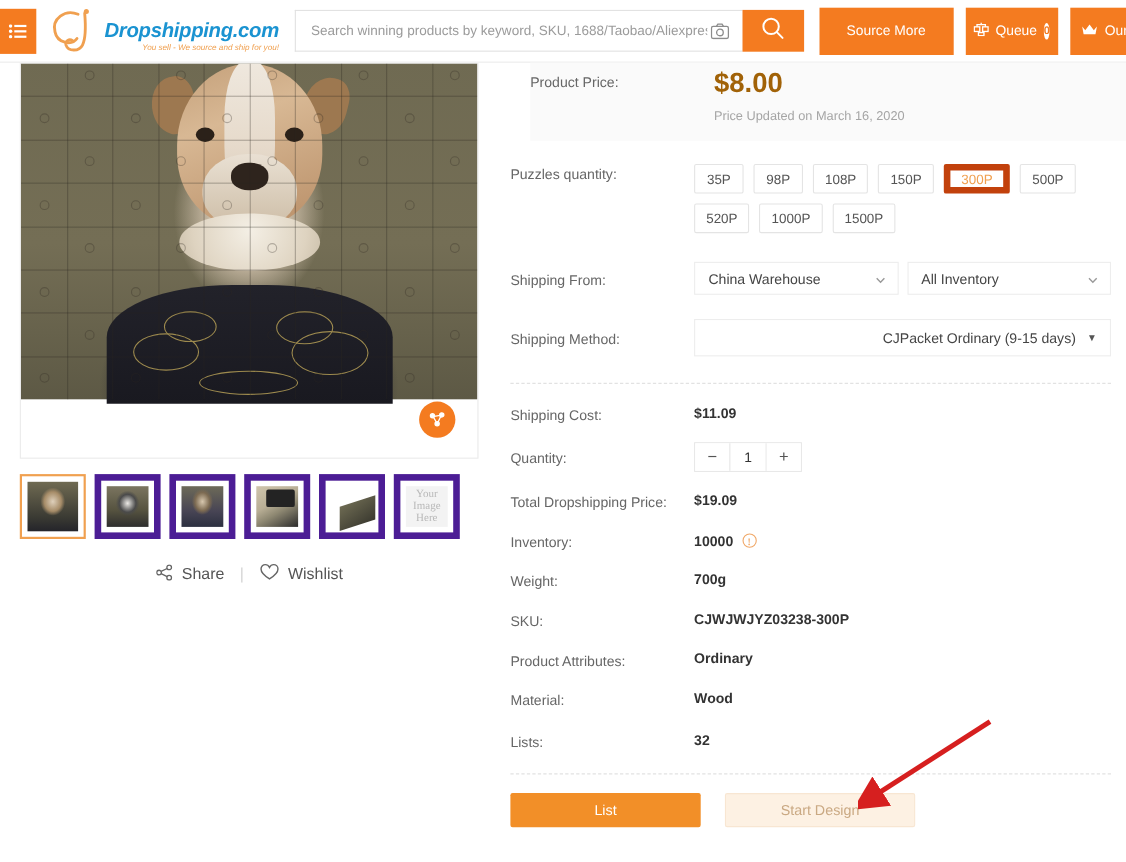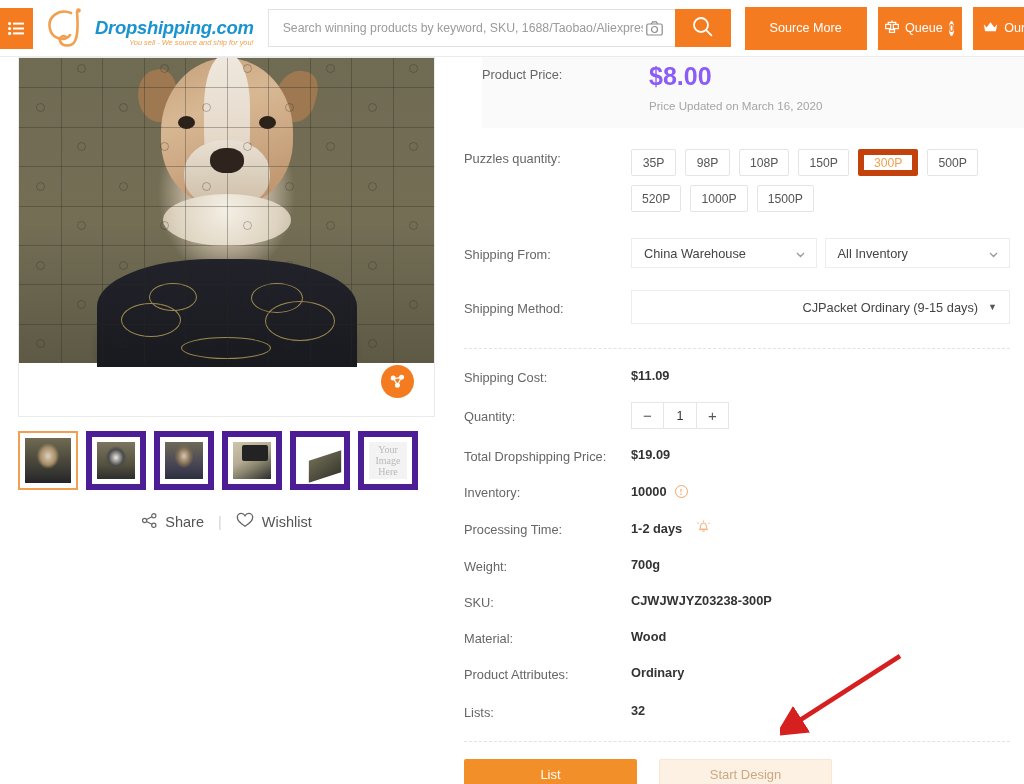--- a/index.html
+++ b/index.html
@@ -206,21 +206,21 @@
     width: 546px; position: relative;
   }
   .row { display: flex; align-items: flex-start; }
   .lbl {
     width: 167px; flex: 0 0 167px; color: #666; font-size: 12.8px;
     padding-top: 2px;
   }
   .val { font-size: 12.8px; color: #333; font-weight: bold; }
 
   .price-amount {
-    color: #8b5cf6; font-size: 25px; font-weight: bold; line-height: 26px;
+    color: #a16207; font-size: 25px; font-weight: bold; line-height: 26px;
     margin-top: -2px;
   }
   .price-updated {
     color: #a5a5a5; font-size: 11.6px; margin-left: 167px; margin-top: 10px;
   }
 
   .sec { margin-left: 6px; width: 546px; }
 
   .opt-row { display: flex; flex-wrap: wrap; gap: 9px 9px; width: 379px; }
   .opt {
@@ -579,52 +579,39 @@
     <div class="lbl">Total Dropshipping Price:</div>
     <div class="val">$19.09</div>
   </div>
 
   <div class="sec row" style="margin-top:19px; align-items:center;">
     <div class="lbl">Inventory:</div>
     <div class="val">10000</div>
     <span class="icon-circle">!</span>
   </div>
 
-  <div class="sec row" style="margin-top:19px; align-items:center;">
-    <div class="lbl">Processing Time:</div>
-    <div class="val">1-2 days</div>
-    <span style="margin-left:14px;">
-      <svg width="15" height="15" viewBox="0 0 15 15" fill="none" stroke="#f3b98b" stroke-width="1.2">
-        <path d="M4.2 10.2 C4.2 6.6 4.6 4.2 7.5 4.2 C10.4 4.2 10.8 6.6 10.8 10.2 Z"></path>
-        <path d="M3 10.6 L12 10.6"></path>
-          <path d="M7.5 3.2 L7.5 1.6"></path>
-        <path d="M2.6 4.6 L1.4 3.6 M12.4 4.6 L13.6 3.6"></path>
-        <path d="M6.3 12.1 L8.7 12.1"></path>
-      </svg>
-    </span>
-  </div>
 
   <div class="sec row" style="margin-top:19px;">
     <div class="lbl">Weight:</div>
     <div class="val">700g</div>
   </div>
 
   <div class="sec row" style="margin-top:19px;">
     <div class="lbl">SKU:</div>
     <div class="val">CJWJWJYZ03238-300P</div>
   </div>
 
   <div class="sec row" style="margin-top:19px;">
+    <div class="lbl">Product Attributes:</div>
+    <div class="val">Ordinary</div>
+  </div>
+
+  <div class="sec row" style="margin-top:19px;">
     <div class="lbl">Material:</div>
     <div class="val">Wood</div>
-  </div>
-
-  <div class="sec row" style="margin-top:19px;">
-    <div class="lbl">Product Attributes:</div>
-    <div class="val">Ordinary</div>
   </div>
 
   <div class="sec row" style="margin-top:21px;">
     <div class="lbl">Lists:</div>
     <div class="val">32</div>
   </div>
 
   <div class="sec dashed" style="margin-top:21px;"></div>
 
   <div class="bottom-btns">

